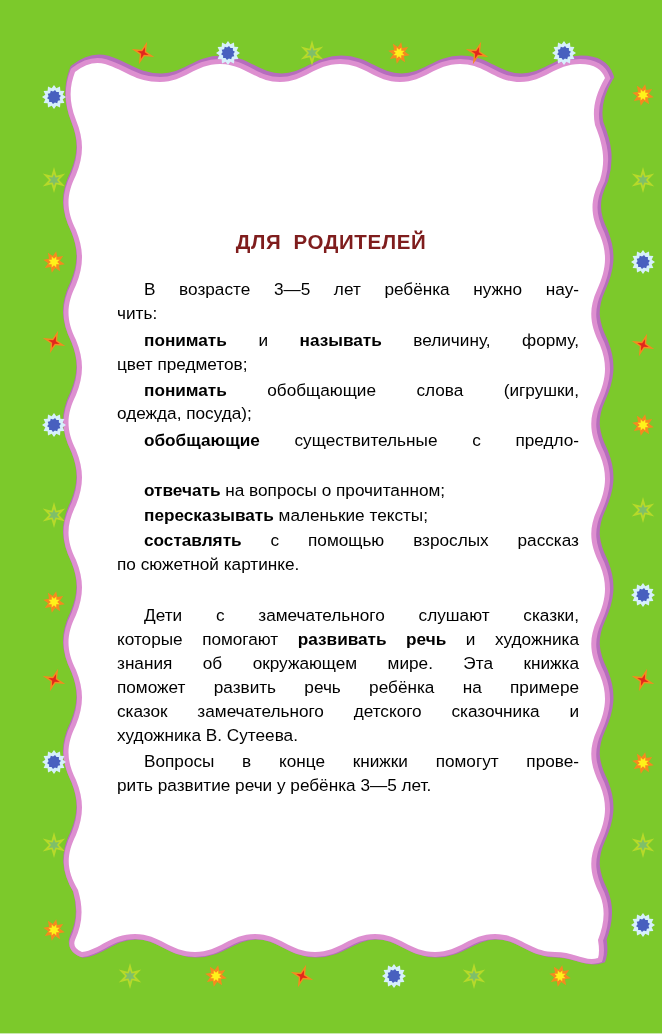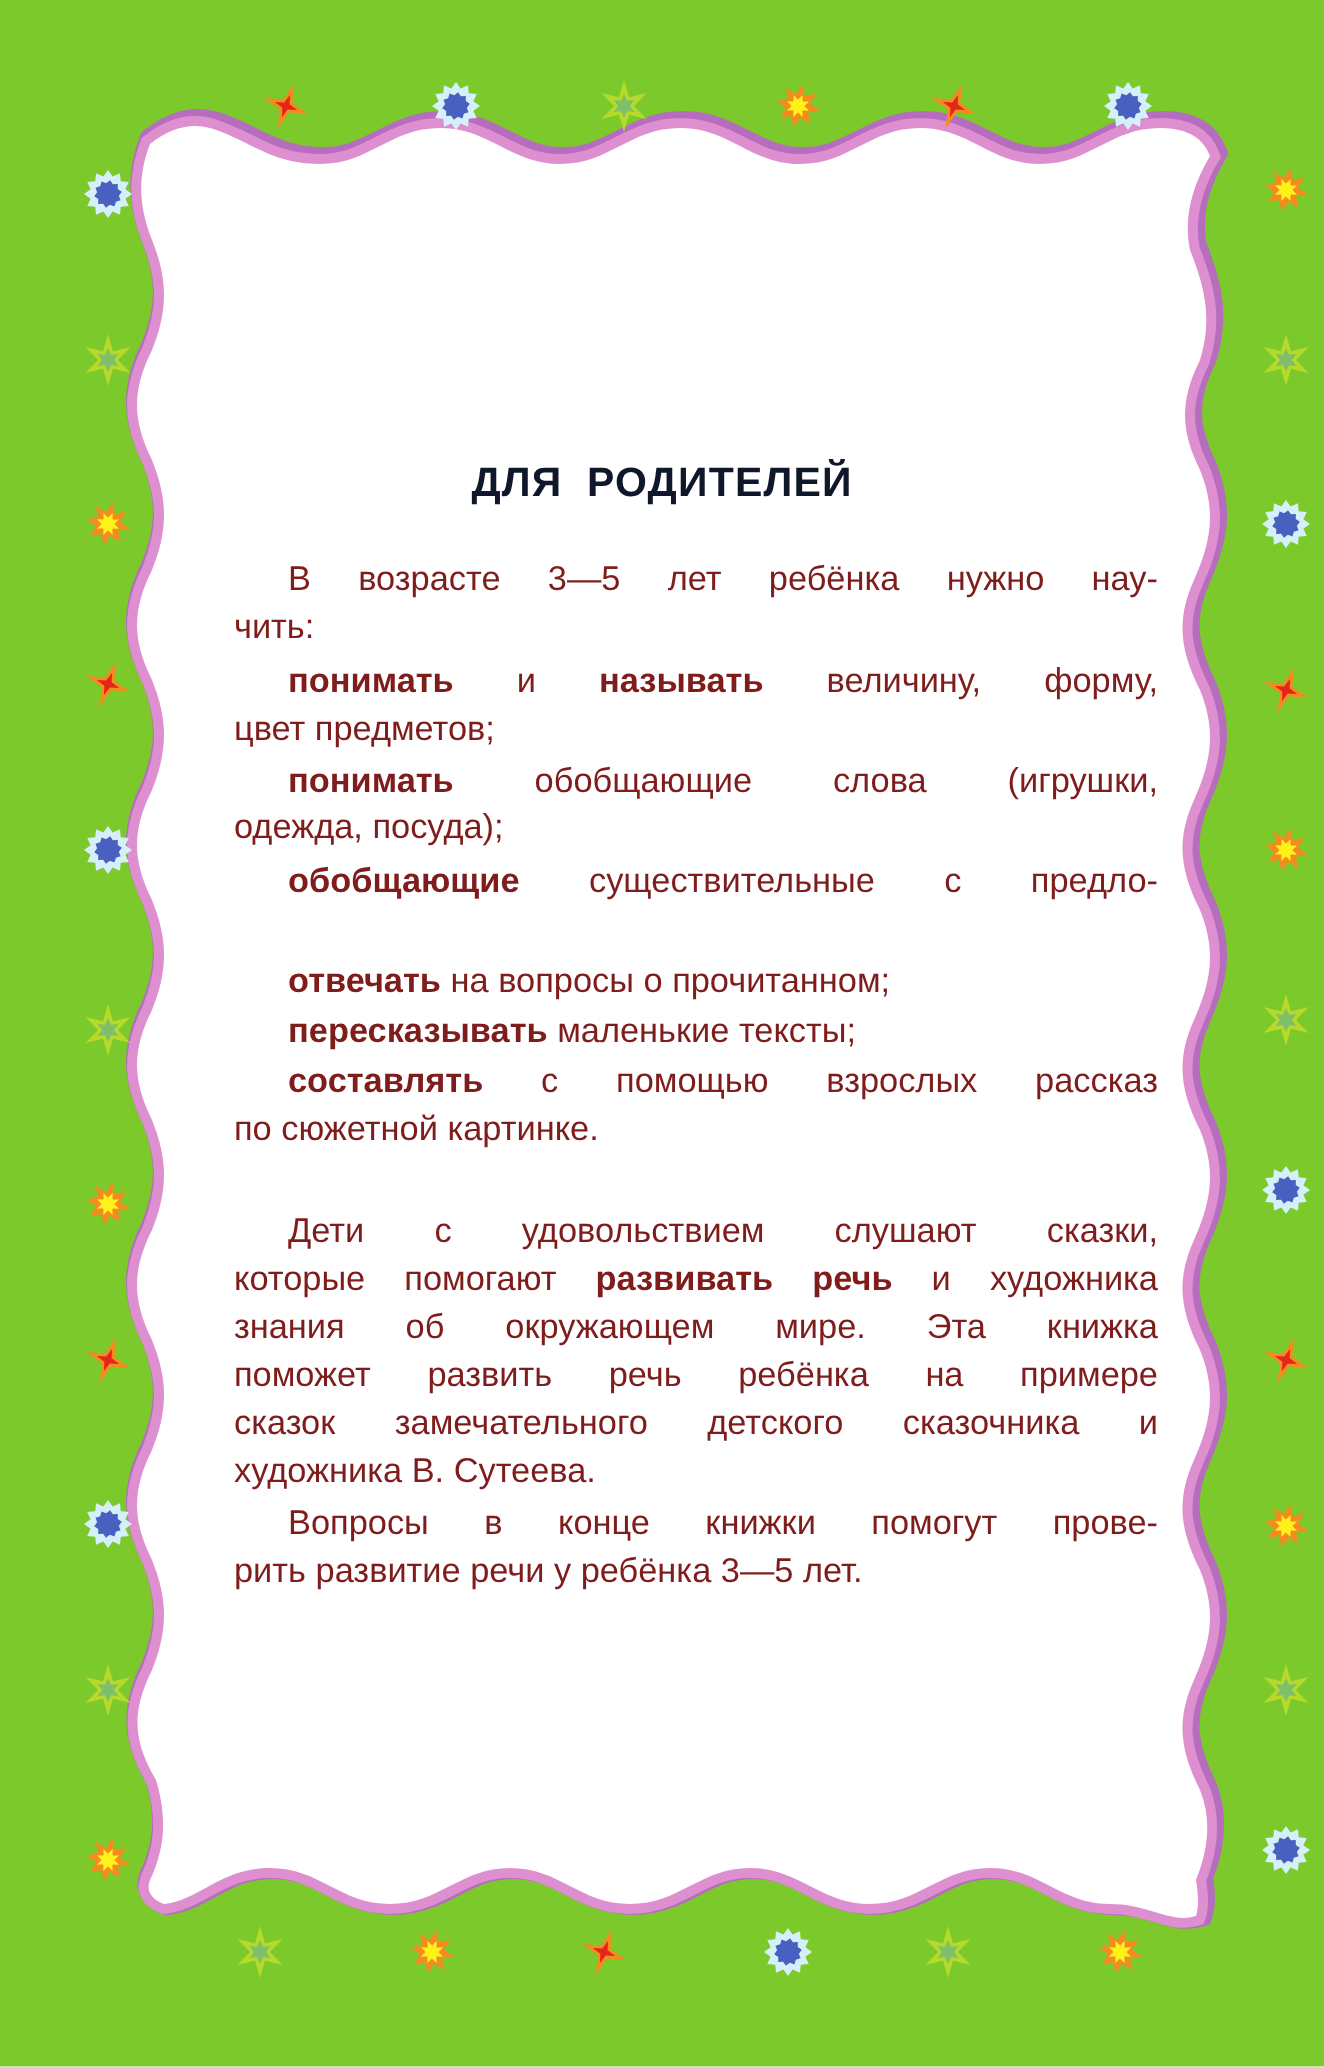--- a/index.html
+++ b/index.html
@@ -1,21 +1,21 @@
 <!DOCTYPE html>
 <html><head>
 <meta charset="utf-8">
 <style>
   html, body { margin:0; padding:0; }
   body { width:662px; height:1034px; position:relative; overflow:hidden; background:#7cc92b; font-family:"Liberation Sans", sans-serif; }
   #frame { position:absolute; left:0; top:0; width:662px; height:1034px; }
   .deco { position:absolute; width:26px; height:26px; margin-left:-13px; margin-top:-13px; }
   #content { position:absolute; left:0; top:0; width:662px; height:1034px; }
-  #title { position:absolute; left:0; width:662px; top:230px; text-align:center; color:#0f172a; font-weight:bold; font-size:20.5px; letter-spacing:0.6px; word-spacing:6px; }
-  .line { position:absolute; left:117px; width:462px; font-size:17.2px; color:#7f1d1d; white-space:nowrap; line-height:20px; }
+  #title { position:absolute; left:0; width:662px; top:230px; text-align:center; color:#7f1d1d; font-weight:bold; font-size:20.5px; letter-spacing:0.6px; word-spacing:6px; }
+  .line { position:absolute; left:117px; width:462px; font-size:17.2px; color:#000000; white-space:nowrap; line-height:20px; }
   .line.just { text-align:justify; text-align-last:justify; }
   .line.ind { left:144px; width:435px; }
   .line b { font-weight:bold; }
   .bottom-strip { position:absolute; left:0; bottom:0; width:662px; height:1px; background:#c9e8b0; }
 </style>
 </head>
 <body>
 
 <svg id="frame" viewBox="0 0 662 1034" xmlns="http://www.w3.org/2000/svg">
   <defs>
@@ -233,21 +233,21 @@
 
   <div class="line just ind" style="top:430px"><b>обобщающие</b><span> существительные с предло-</span></div>
 
   <div class="line ind" style="top:480px"><b>отвечать</b><span> на вопросы о прочитанном;</span></div>
 
   <div class="line ind" style="top:505px"><b>пересказывать</b><span> маленькие тексты;</span></div>
 
   <div class="line just ind" style="top:530px"><b>составлять</b><span> с помощью взрослых рассказ</span></div>
   <div class="line" style="top:554px">по сюжетной картинке.</div>
 
-  <div class="line just ind" style="top:605px">Дети с удовольствием слушают сказки,</div>
+  <div class="line just ind" style="top:605px">Дети с замечательного слушают сказки,</div>
   <div class="line just" style="top:629px"><span>которые помогают </span><b>развивать речь</b><span> и художника</span></div>
   <div class="line just" style="top:653px">знания об окружающем мире. Эта книжка</div>
   <div class="line just" style="top:677px">поможет развить речь ребёнка  на примере</div>
   <div class="line just" style="top:701px">сказок замечательного детского сказочника и</div>
   <div class="line" style="top:725px">художника В. Сутеева.</div>
 
   <div class="line just ind" style="top:751px">Вопросы в конце книжки помогут  прове-</div>
   <div class="line" style="top:775px">рить развитие речи у  ребёнка 3—5 лет.</div>
 </div>
 

